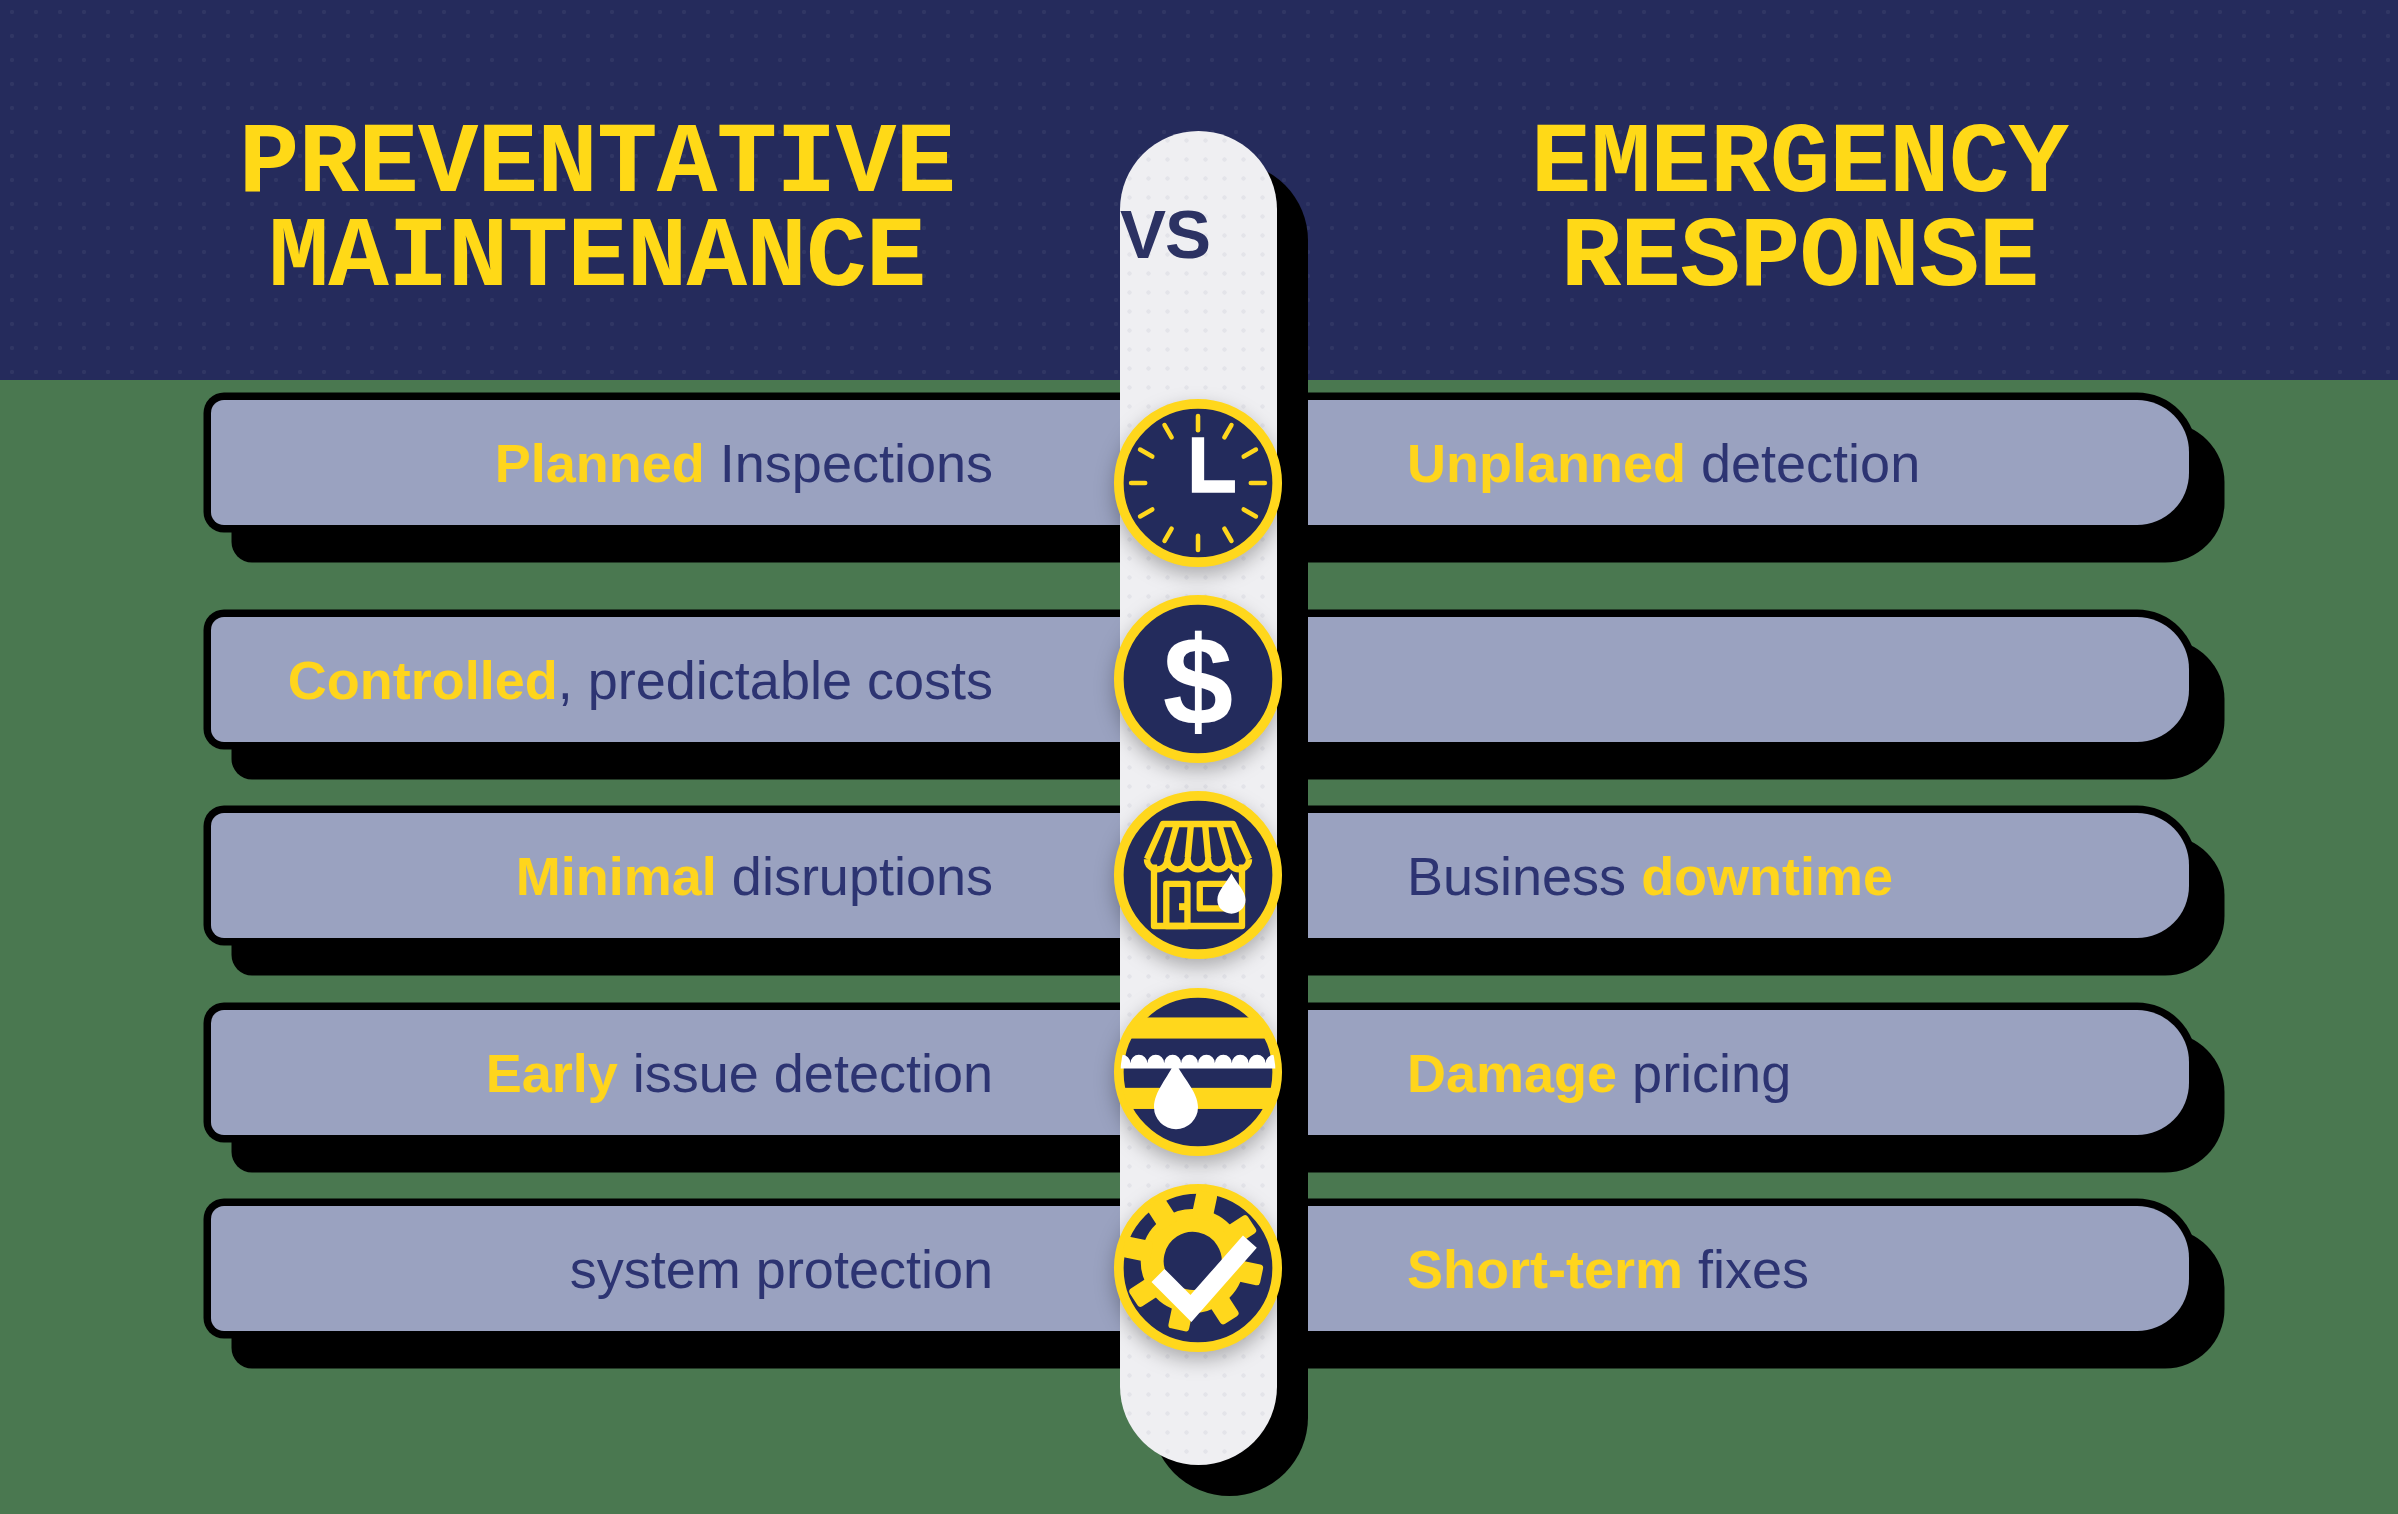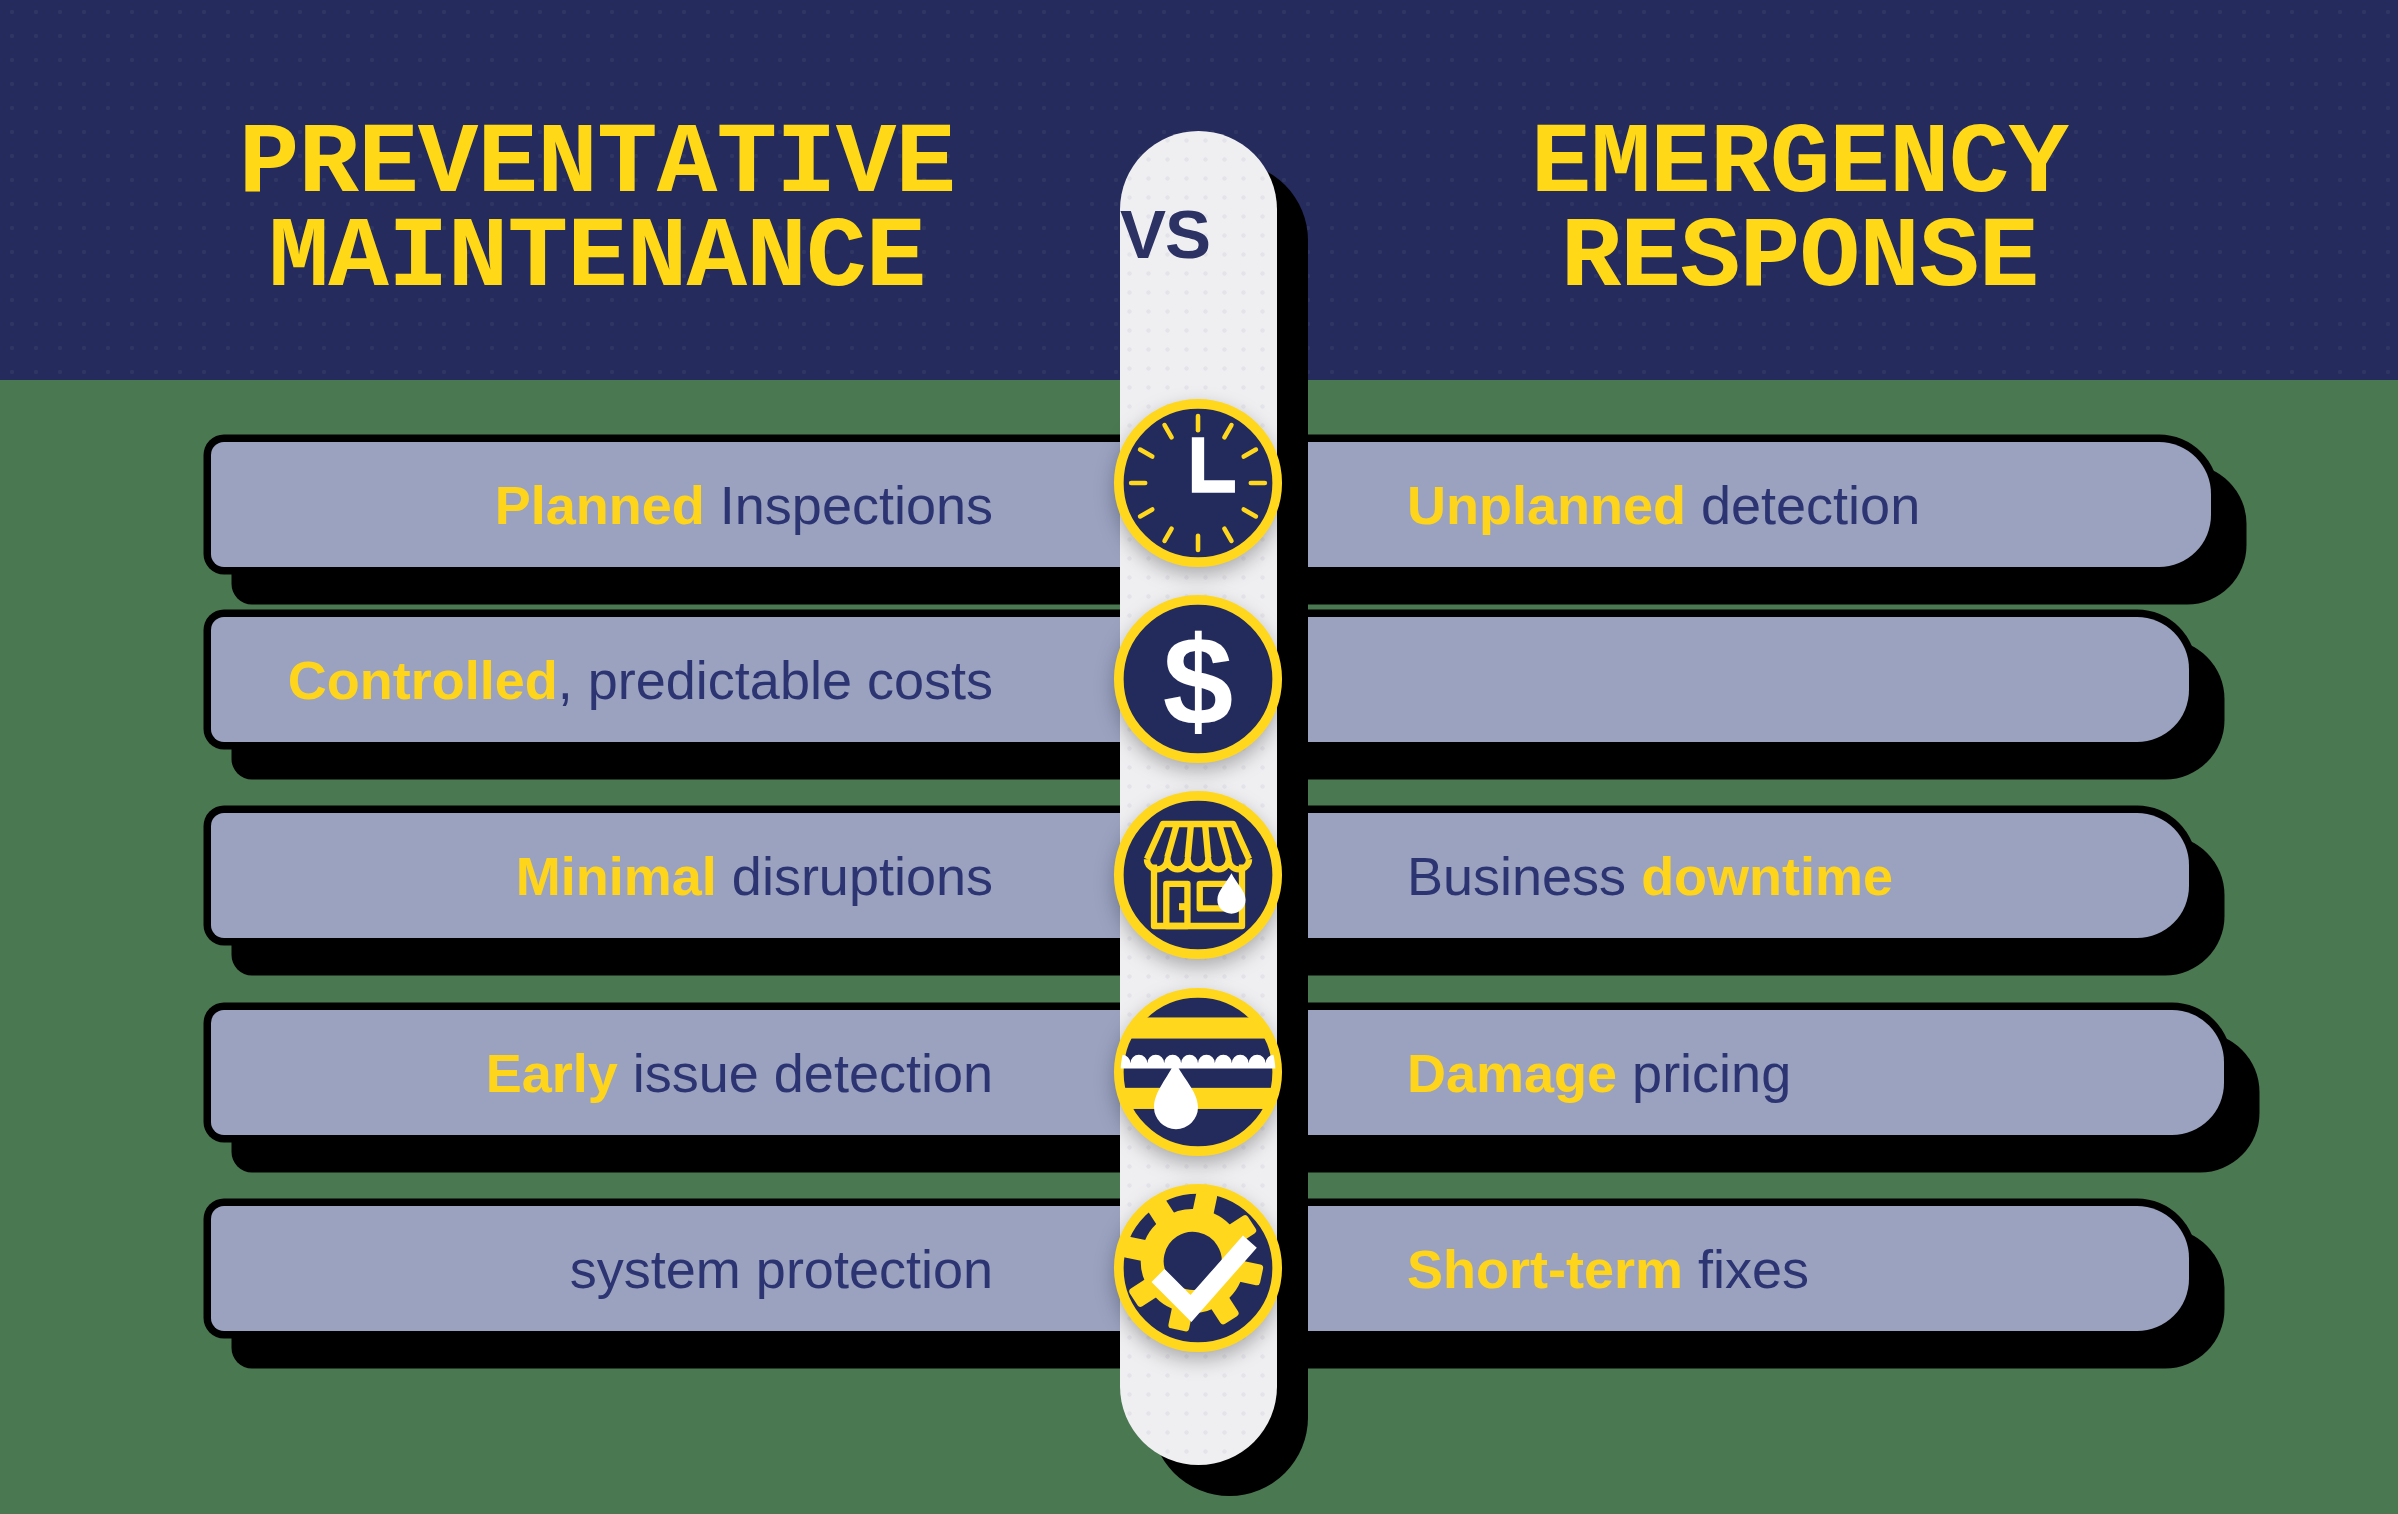--- a/index.html
+++ b/index.html
@@ -68,32 +68,32 @@
     <div>PREVENTATIVE</div>
     <div>MAINTENANCE</div>
   </div>
 
   <div class="title right">
     <div>EMERGENCY</div>
     <div>RESPONSE</div>
   </div>
 
   <div id="bars-layer" class="layer">
-      <div class="bar" style="top: 442px; padding-left: 22px;">
+      <div class="bar" style="top: 400px;">
     <div class="cell left"><span class="hl">Planned</span><span class="nm"> Inspections</span></div>
     <div class="cell right"><span class="hl">Unplanned</span><span class="nm"> detection</span></div>
   </div>
       <div class="bar" style="top: 617px;">
     <div class="cell left"><span class="hl">Controlled</span><span class="nm">, predictable costs</span></div>
   </div>
       <div class="bar" style="top: 813px;">
     <div class="cell left"><span class="hl">Minimal</span><span class="nm"> disruptions</span></div>
     <div class="cell right"><span class="nm">Business </span><span class="hl">downtime</span></div>
   </div>
-      <div class="bar" style="top: 1010px; padding-left: 35px;">
+      <div class="bar" style="top: 1010px;">
     <div class="cell left"><span class="hl">Early</span><span class="nm"> issue detection</span></div>
     <div class="cell right"><span class="hl">Damage</span><span class="nm"> pricing</span></div>
   </div>
       <div class="bar" style="top: 1206px;">
     <div class="cell left"><span class="nm"> system protection</span></div>
     <div class="cell right"><span class="hl">Short-term</span><span class="nm"> fixes</span></div>
   </div>
     </div>
 
   <div class="pill"></div>

